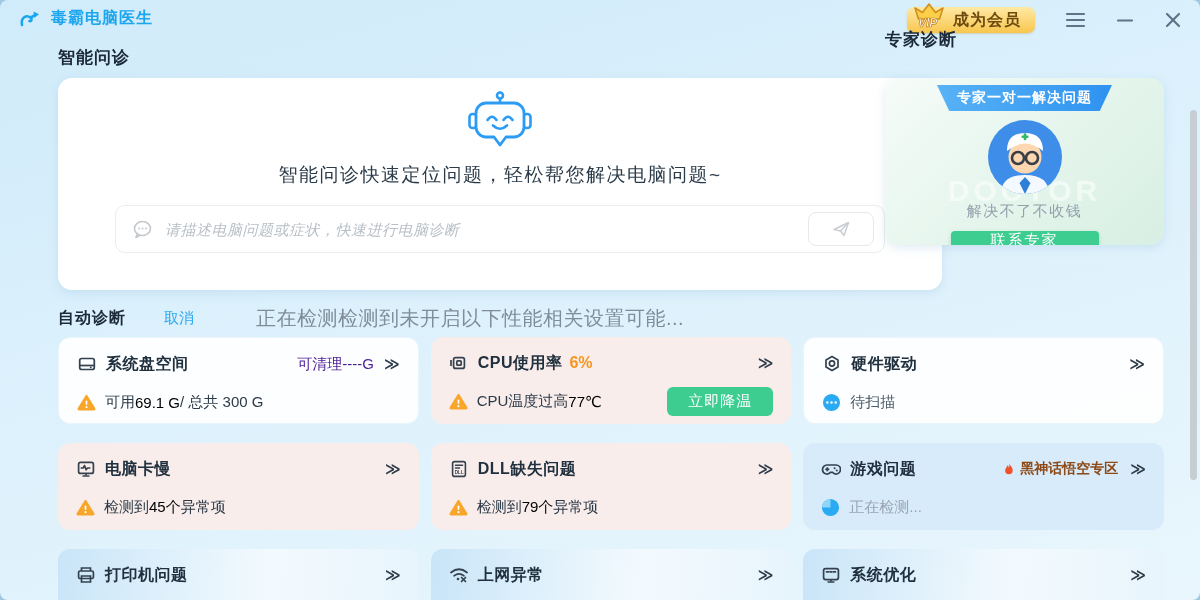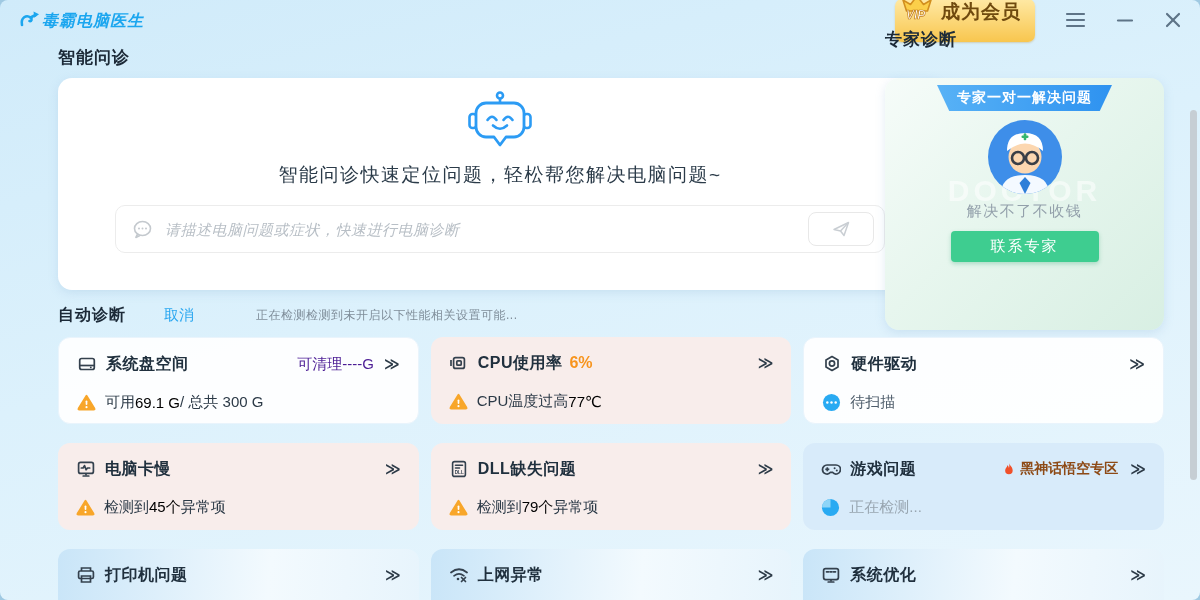--- a/index.html
+++ b/index.html
@@ -4,65 +4,65 @@
 <style>
   html,body{margin:0;padding:0;background:#9fc9e2;}
   .app{
     position:relative;width:1200px;height:600px;overflow:hidden;
     background:linear-gradient(165deg,#d0ebfa 0%,#dcf1fc 45%,#e9f6fd 100%);
     font-family:"Liberation Sans","DejaVu Sans",sans-serif;
     border-radius:8px;
   }
   
   .titlebar{position:absolute;top:0;left:0;right:0;height:40px;display:flex;align-items:center;padding:0 18px;box-sizing:border-box;}
-  .brand{display:flex;align-items:flex-end;font-style:italic;}
+  .brand{display:flex;align-items:flex-start;gap:9px;}
   .brand-title{font-size:16px;font-weight:bold;color:#1ba6ef;letter-spacing:1px;}
   .tb-spacer{flex:1;}
   .vip-badge{display:flex;align-items:center;height:26px;border-radius:7px;
     background:linear-gradient(180deg,#ffe9a4 0%,#f8c64e 100%);
-    padding:0 14px 17px 2px;cursor:pointer;box-shadow:0 1px 2px rgba(180,130,30,.3);}
+    padding:0 14px 0 2px;cursor:pointer;box-shadow:0 1px 2px rgba(180,130,30,.3);}
   .vip-badge svg{margin-top:-12px;margin-right:4px;}
-  .vip-label{font-size:19px;font-weight:bold;color:#6f4a0e;letter-spacing:1px;}
+  .vip-label{font-size:16px;font-weight:bold;color:#6f4a0e;letter-spacing:1px;}
   .win-icon{margin-left:30px;cursor:pointer;display:flex;align-items:center;}
   
   .section-heading{position:absolute;font-size:17px;font-weight:bold;color:#1c2a38;letter-spacing:1px;}
   
   .consult-card{position:absolute;left:58px;top:78px;width:884px;height:212px;background:#ffffff;
     border-radius:14px;box-shadow:0 3px 10px rgba(140,180,215,.25);
     display:flex;flex-direction:column;align-items:center;}
   .robot{margin-top:12px;}
   .tagline{margin-top:6px;font-size:19px;color:#2b3b49;letter-spacing:1.5px;}
   .input-wrap{margin-top:17px;width:770px;height:48px;border:1px solid #ececec;border-radius:10px;
     display:flex;align-items:center;padding:0 10px 0 16px;box-sizing:border-box;background:#fff;}
   .chat-icon{margin-right:10px;display:flex;}
   .consult-input{flex:1;border:none;outline:none;font-size:15px;color:#333;background:transparent;
     font-family:"Liberation Sans","DejaVu Sans",sans-serif;letter-spacing:.5px;font-style:italic;}
   .consult-input::placeholder{color:#b8bfc6;}
   .send-btn{width:64px;height:32px;border:1px solid #e8e8e8;border-radius:8px;display:flex;
     align-items:center;justify-content:center;cursor:pointer;background:#fff;}
   
-  .expert-card{position:absolute;left:885px;top:78px;width:279px;height:252px;border-radius:14px;
+  .expert-card{position:absolute;left:885px;top:78px;width:279px;height:167px;border-radius:14px;
     background:linear-gradient(135deg,#f6fcf9 0%,#e7f6ee 45%,#d8efe3 100%);
     box-shadow:0 3px 10px rgba(140,180,215,.25);
     display:flex;flex-direction:column;align-items:center;overflow:hidden;}
   .ribbon{margin-top:7px;background:linear-gradient(90deg,#58b2f6,#2e92f0);color:#fff;font-size:14px;
     font-weight:bold;padding:4px 20px;letter-spacing:1px;
     clip-path:polygon(0% 0%,100% 0%,93% 100%,7% 100%);}
   .watermark{position:absolute;top:96px;left:0;width:100%;text-align:center;font-size:30px;font-weight:bold;
     color:rgba(255,255,255,.55);letter-spacing:4px;pointer-events:none;}
   .avatar{margin-top:9px;width:74px;height:74px;border-radius:50%;position:relative;z-index:1;}
   .promise{margin-top:8px;font-size:15px;color:#93a0ab;letter-spacing:1.5px;z-index:1;}
   .contact-btn{margin-top:10px;width:148px;height:31px;background:#3ecd90;border-radius:4px;color:#fff;
     font-size:15px;display:flex;align-items:center;justify-content:center;letter-spacing:2px;cursor:pointer;
     box-shadow:0 2px 4px rgba(40,160,110,.3);z-index:1;}
   
   .autodiag{position:absolute;left:58px;top:305px;display:flex;align-items:center;}
   .ad-heading{font-size:16px;font-weight:bold;color:#1c2a38;letter-spacing:1px;}
   .ad-cancel{margin-left:38px;color:#2aa7f0;font-size:15px;cursor:pointer;}
-  .ad-status{margin-left:62px;color:#7f8d99;font-size:12px;letter-spacing:.5px;}
+  .ad-status{margin-left:62px;color:#7f8d99;font-size:20px;letter-spacing:.5px;}
   
   .grid{position:absolute;left:58px;top:337px;width:1106px;display:grid;
     grid-template-columns:repeat(3,1fr);column-gap:12px;row-gap:19px;grid-auto-rows:87px;}
   .card{border-radius:12px;padding:14px 18px;box-sizing:border-box;cursor:pointer;text-align:right;}
   .card.white{background:rgba(255,255,255,.92);border:1px solid #e9f4fc;}
   .card.pink{background:#f8edeb;}
   .card.blue{background:#d8ebfa;}
   .card.fade{background:linear-gradient(95deg,#c9e5f8 0%,#f3fafe 58%,#e7f4fc 100%);}
   .card-head{display:flex;align-items:center;height:24px;}
   .c-icon{margin-right:9px;flex:none;display:flex;}
@@ -253,20 +253,21 @@
       <div class="c-status">
         <span class="s-icon">
           <svg width="19" height="19" viewBox="0 0 20 20">
               <path d="M10 3 L18.3 16.4 Q18.9 17.5 17.6 17.5 L2.4 17.5 Q1.1 17.5 1.7 16.4 Z" fill="#f8a62a" stroke="#f8a62a" stroke-width="2" stroke-linejoin="round"></path>
               <rect x="9.1" y="7.8" width="1.8" height="4.8" rx="0.9" fill="#fff"></rect>
               <circle cx="10" cy="14.9" r="1.1" fill="#fff"></circle>
             </svg>
         </span>
         <span>CPU温度过高 </span>
         <span class="s-value">77℃</span>
+        <span class="cool-btn">立即降温</span>
       </div>
     </div>
 
     <div class="card white">
       <div class="card-head">
         <span class="c-icon">
           <svg width="20" height="20" viewBox="0 0 20 20" fill="none">
               <g stroke="#34414e" stroke-width="1.7">
             <path d="M10 2.6 l6 3.45 v6.9 L10 16.4 l-6 -3.45 v-6.9 Z" stroke-linejoin="round"></path>
             <circle cx="10" cy="9.5" r="2.6"></circle>

